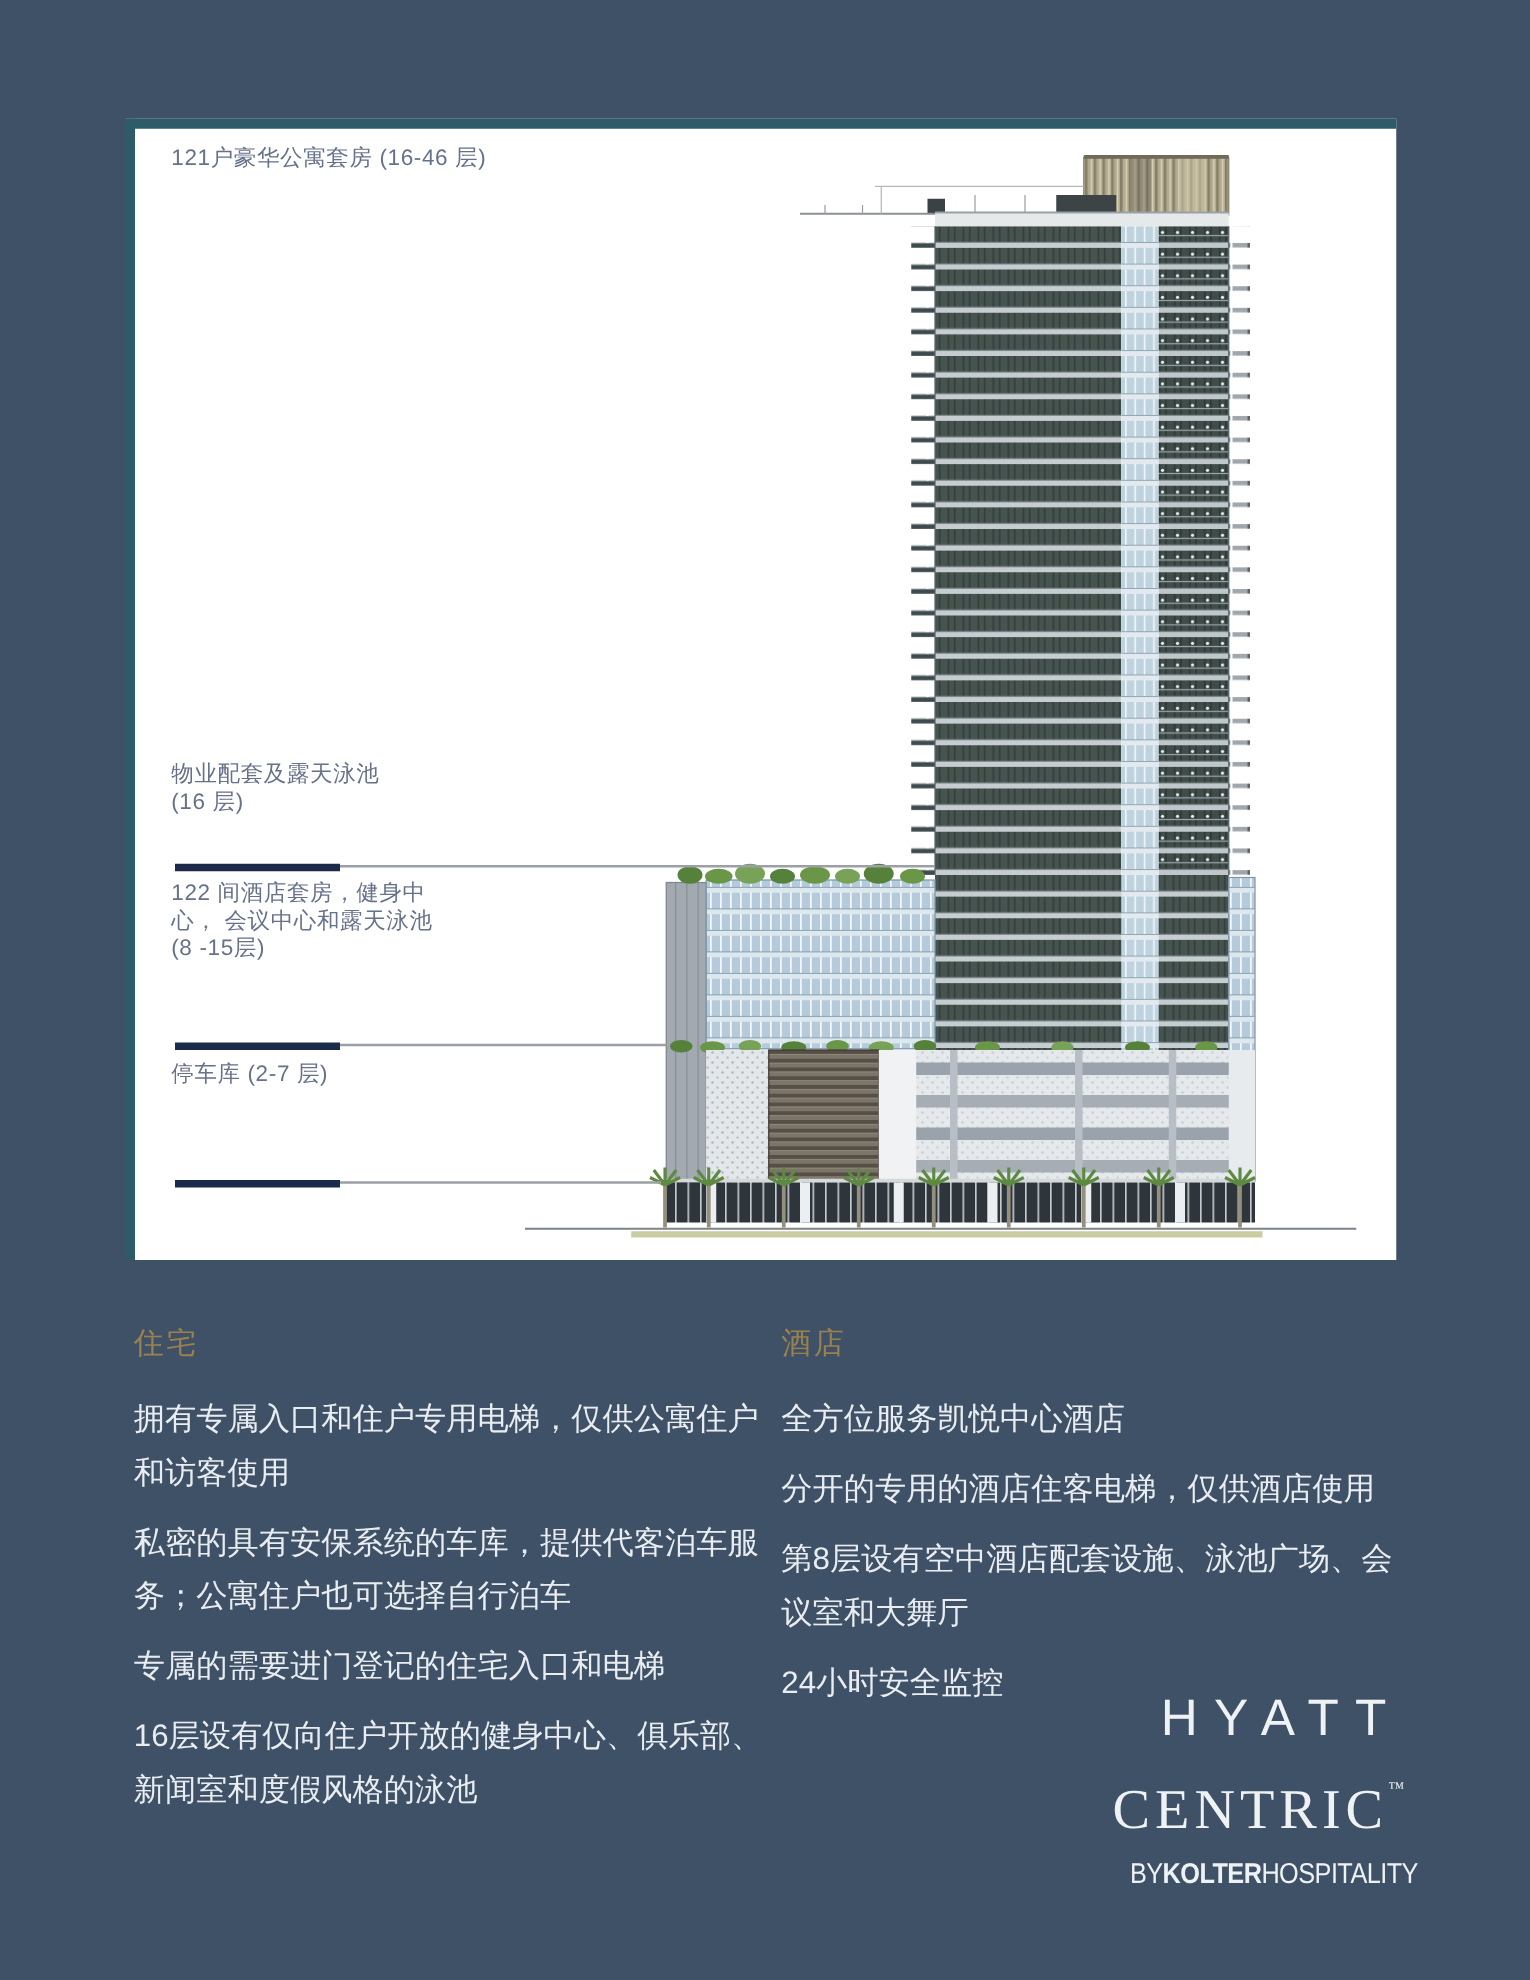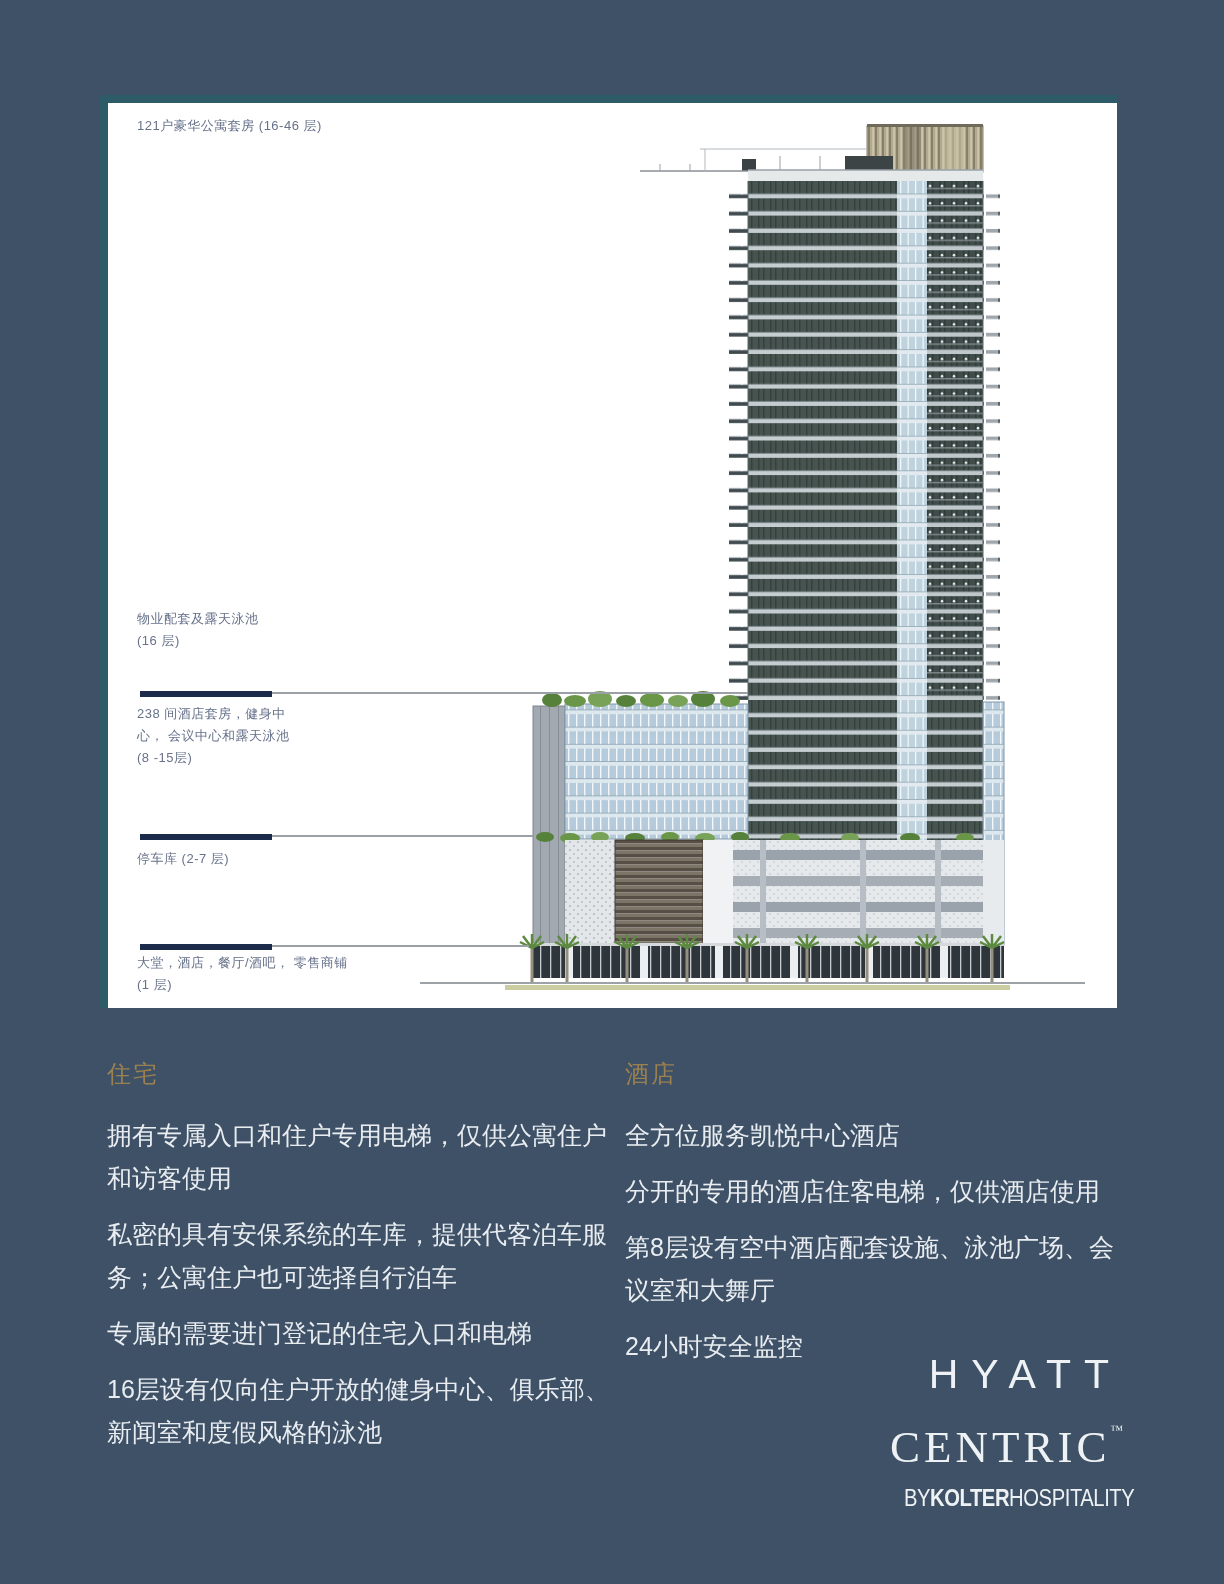--- a/index.html
+++ b/index.html
@@ -18,21 +18,21 @@
     background:#ffffff;
     border-top:8px solid #2d5c68;
     border-left:8px solid #2d5c68;
   }
   .panel svg{position:absolute;left:0;top:0;}
 
   
   .dlabel{
     position:absolute;
     font-family:"Liberation Sans",sans-serif;
-    font-size:13px;line-height:22px;
+    font-size:18px;line-height:22px;
     color:#66718a;letter-spacing:.5px;
     white-space:pre-line;z-index:3;
   }
   .leader{position:absolute;height:6px;z-index:2;display:flex;align-items:flex-start;}
   .leader .thick{display:block;height:6px;background:#1d2b4a;}
   .leader .thin{display:block;height:2px;margin-top:1px;background:#9aa0a6;}
 
   
   .col{position:absolute;color:#e9edf1;}
   .col-left{left:107px;top:1058px;width:516px;}
@@ -273,36 +273,34 @@
 
   <div class="dlabel" style="left:137px;top:115px;">121户豪华公寓套房 (16-46 层)</div>
 
   <div class="dlabel" style="left:137px;top:608px;">物业配套及露天泳池
 (16 层)</div>
   <div class="leader" style="left:140px;top:691px;">
     <span class="thick" style="width:132px;"></span>
       <span class="thin" style="width:476px;"></span>
   </div>
 
-  <div class="dlabel" style="left:137px;top:703px;">238 间酒店套房，健身中
+  <div class="dlabel" style="left:137px;top:703px;">122 间酒店套房，健身中
 心， 会议中心和露天泳池
 (8 -15层)</div>
   <div class="leader" style="left:140px;top:834px;">
     <span class="thick" style="width:132px;"></span>
       <span class="thin" style="width:261px;"></span>
   </div>
 
   <div class="dlabel" style="left:137px;top:848px;">停车库 (2-7 层)</div>
   <div class="leader" style="left:140px;top:944px;">
     <span class="thick" style="width:132px;"></span>
       <span class="thin" style="width:257px;"></span>
   </div>
 
-  <div class="dlabel" style="left:137px;top:952px;">大堂，酒店，餐厅/酒吧， 零售商铺
-(1 层)</div>
 
   <div class="col col-left">
     <h2>住宅</h2>
     <div>
         <p class="para">拥有专属入口和住户专用电梯，仅供公寓住户
 和访客使用</p>
         <p class="para">私密的具有安保系统的车库，提供代客泊车服
 务；公寓住户也可选择自行泊车</p>
         <p class="para">专属的需要进门登记的住宅入口和电梯</p>
         <p class="para">16层设有仅向住户开放的健身中心、俱乐部、

